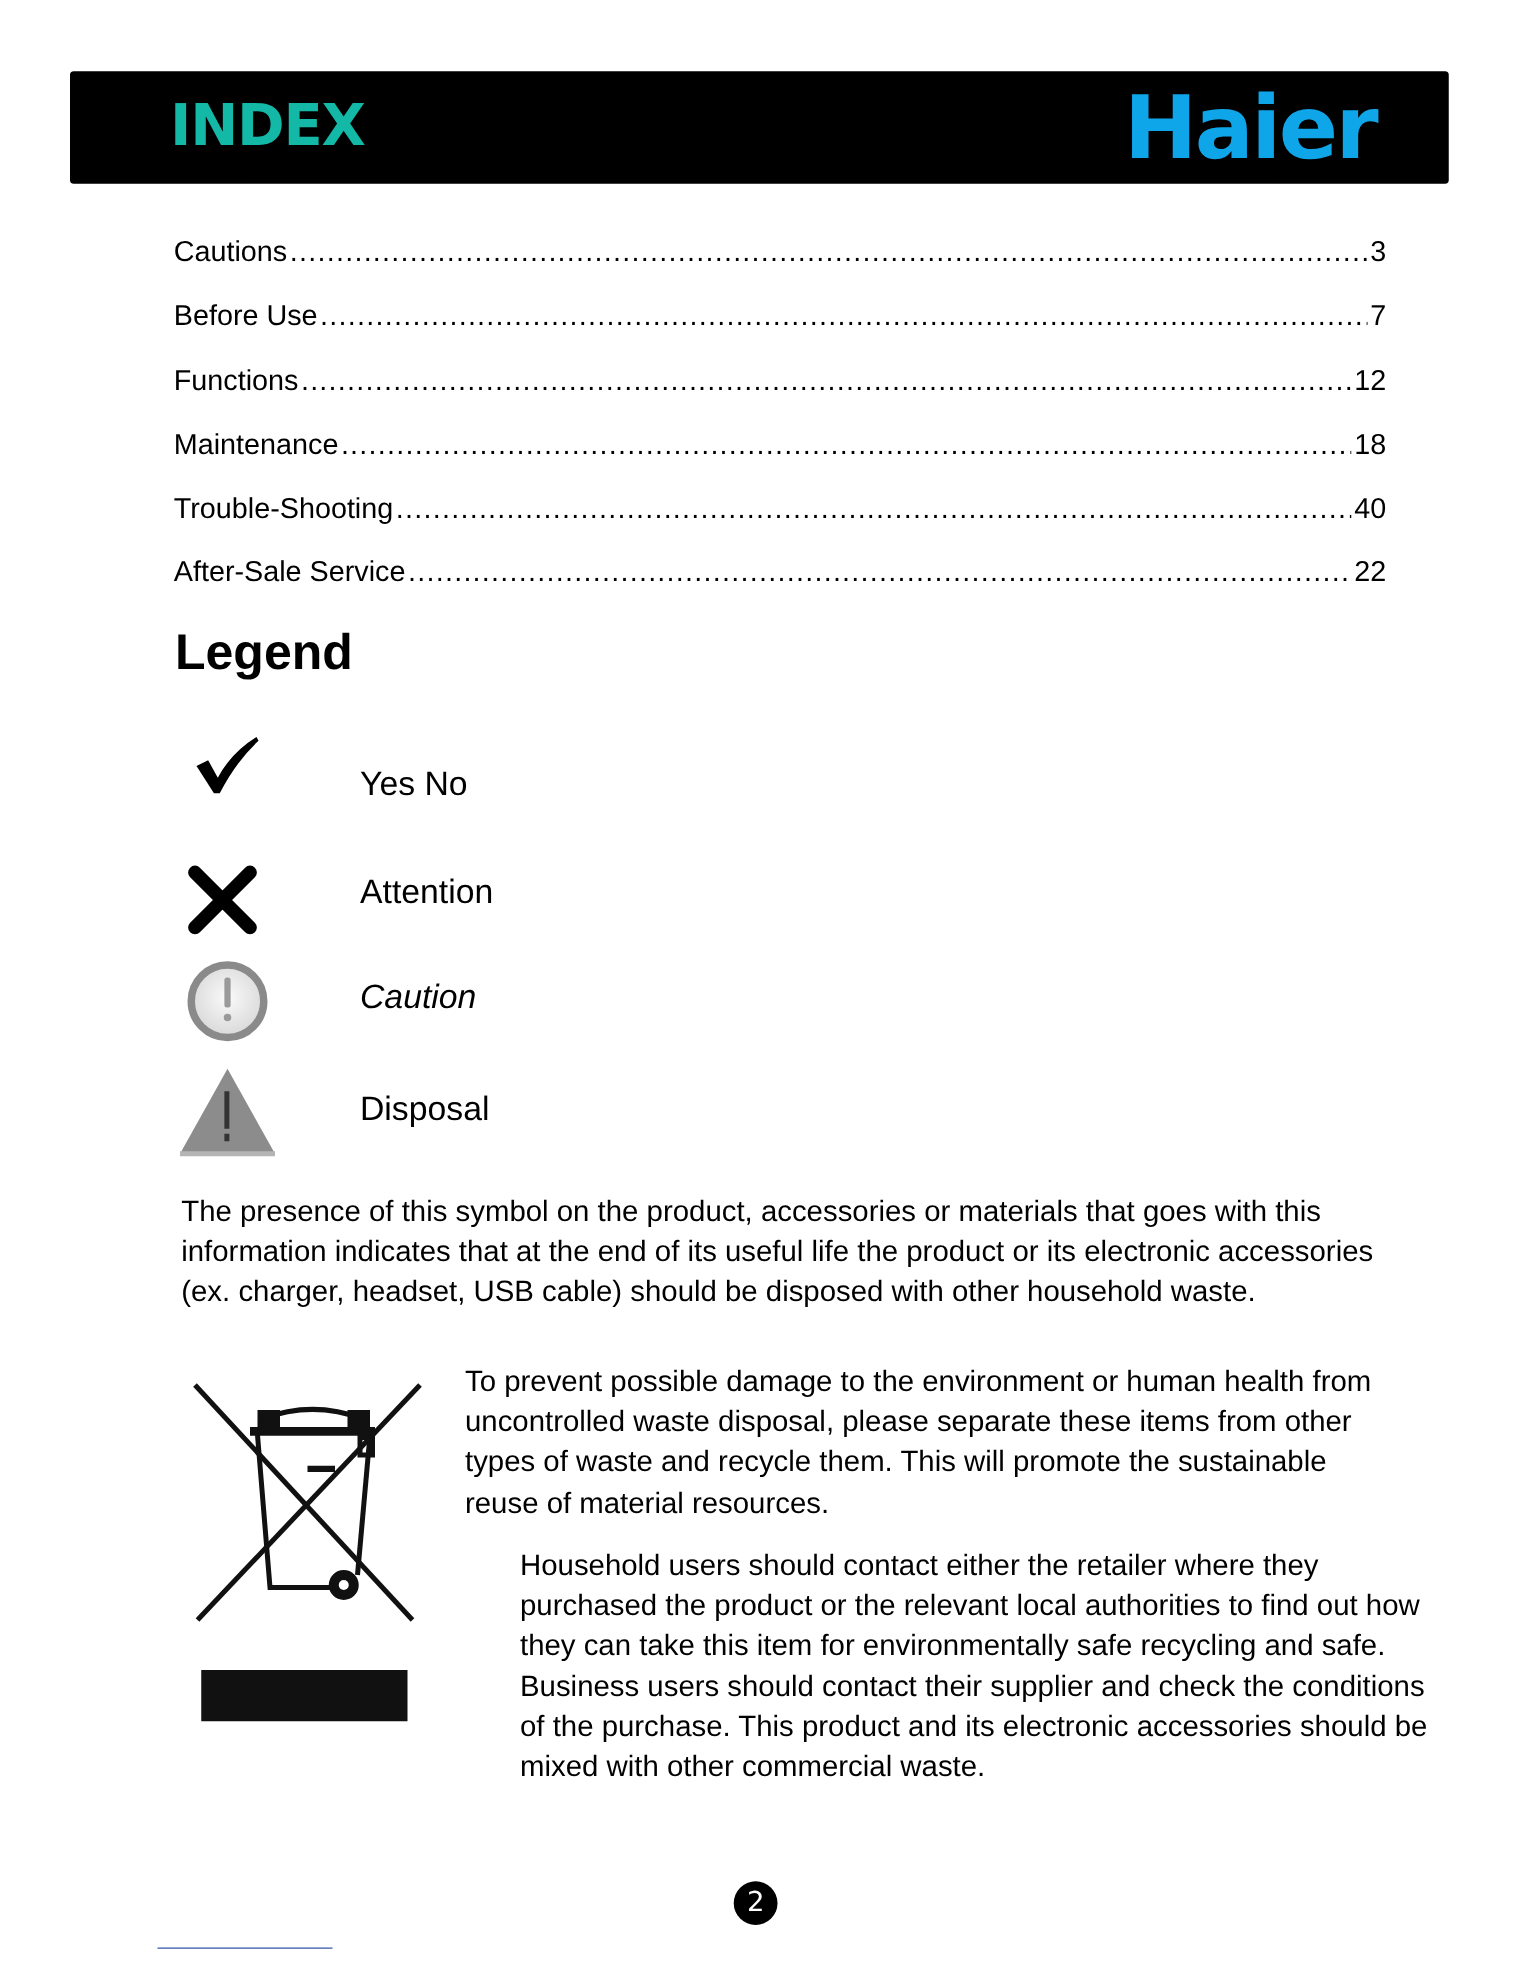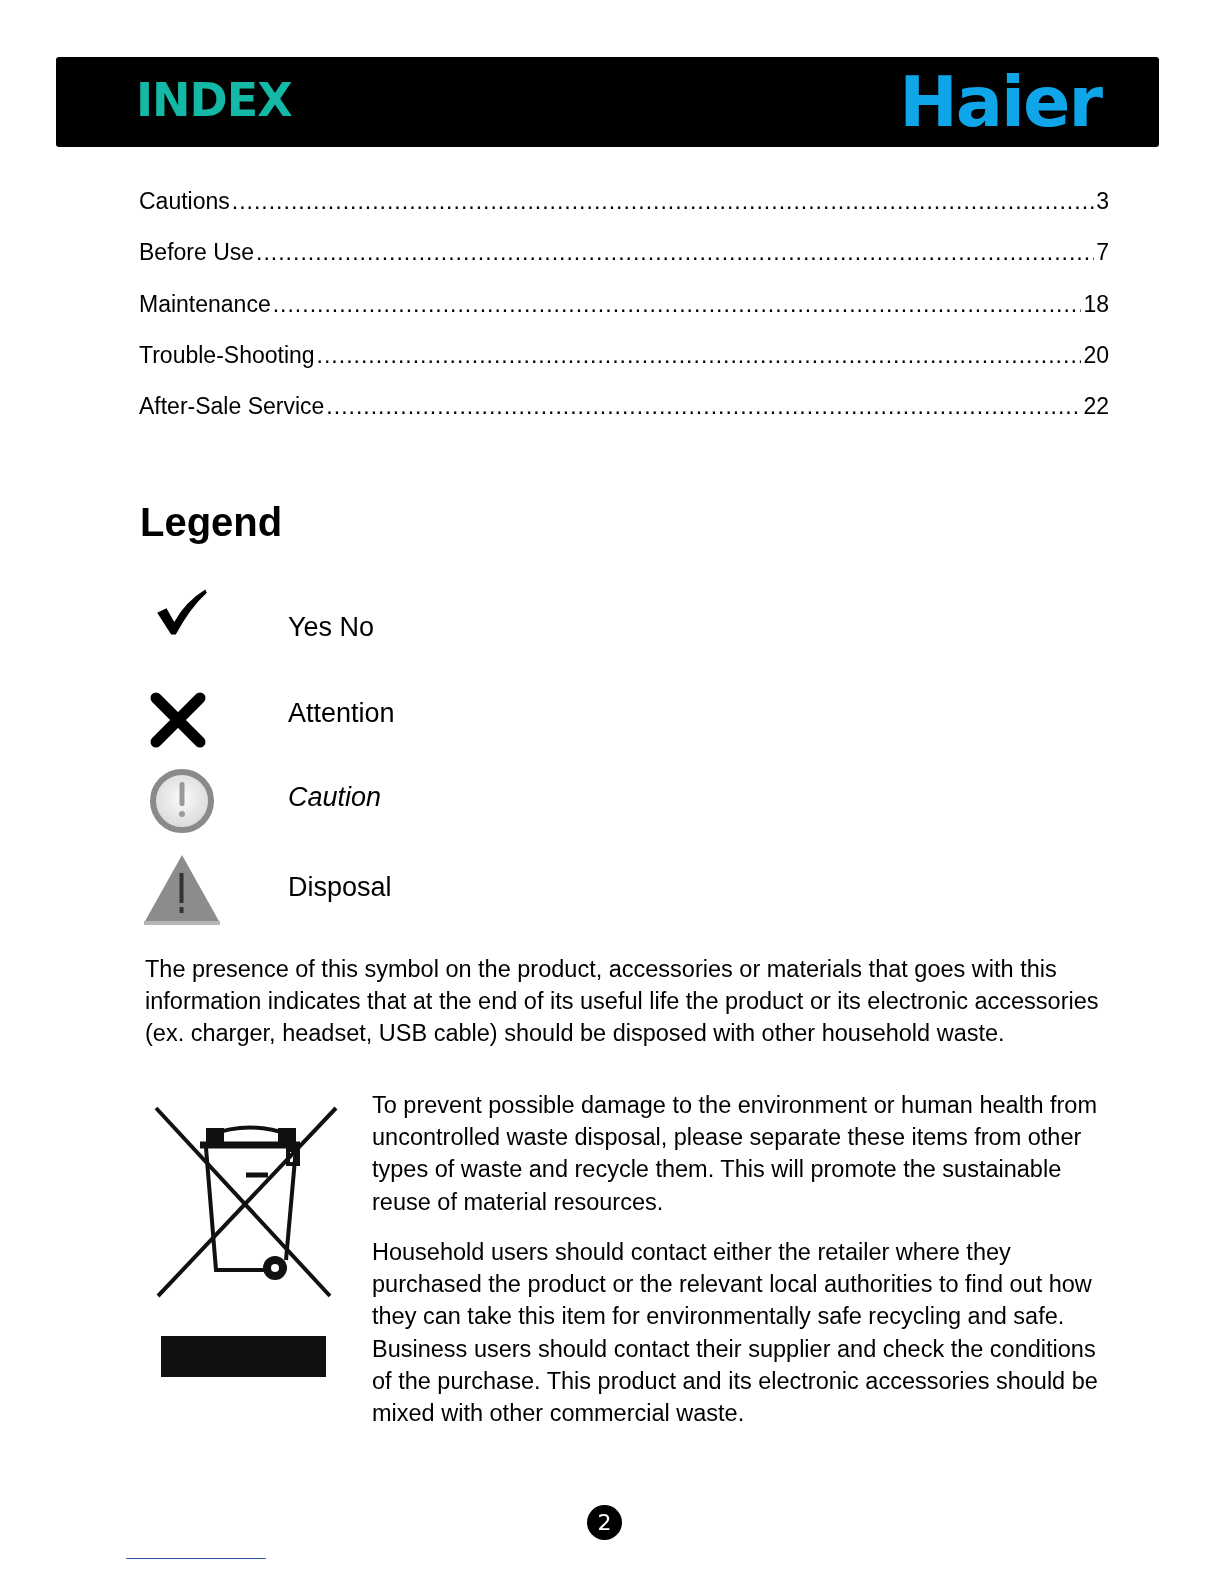--- a/index.html
+++ b/index.html
@@ -18,21 +18,21 @@
   .toc-leader { flex: 1; overflow: hidden; white-space: nowrap; margin: 0 2px; letter-spacing: 1px; }
   .toc-leader::after { content: "..................................................................................................................................................................................................................................................."; }
   .toc-page { white-space: nowrap; }
 
   .legend-title { position: absolute; left: 140px; top: 500px; font-size: 40px; font-weight: bold; }
 
   .legend-item { position: absolute; left: 140px; width: 500px; height: 80px; }
   .legend-icon { position: absolute; left: 2px; top: 0; width: 80px; height: 80px; }
   .legend-label { position: absolute; left: 148px; font-size: 27px; }
 
-  .para { position: absolute; font-size: 23.5px; line-height: 32.2px; }
+  .para { position: absolute; font-size: 23.5px; line-height: 32.2px; margin-left: 44px; }
   .p1 { left: 145px; top: 953px; width: 960px; }
   .p2 { left: 372px; top: 1089px; width: 740px; }
   .p3 { left: 372px; top: 1236px; width: 740px; }
   .p3 span { display: block; }
 
   .weee { position: absolute; left: 150px; top: 1100px; width: 200px; height: 290px; }
 
   .page-num { position: absolute; left: 587px; top: 1505px; width: 35px; height: 35px;
               border-radius: 50%; background: #000; color: #fff; font-size: 22px;
               text-align: center; line-height: 35px; font-family: "DejaVu Sans", sans-serif; }
@@ -51,28 +51,33 @@
     <span class="toc-label">Cautions</span>
     <span class="toc-leader"></span>
     <span class="toc-page">3</span>
   </div>
   <div class="toc-row">
     <span class="toc-label">Before Use</span>
     <span class="toc-leader"></span>
     <span class="toc-page">7</span>
   </div>
   <div class="toc-row">
+    <span class="toc-label">Functions</span>
+    <span class="toc-leader"></span>
+    <span class="toc-page">12</span>
+  </div>
+  <div class="toc-row">
     <span class="toc-label">Maintenance</span>
     <span class="toc-leader"></span>
     <span class="toc-page">18</span>
   </div>
   <div class="toc-row">
     <span class="toc-label">Trouble-Shooting</span>
     <span class="toc-leader"></span>
-    <span class="toc-page">20</span>
+    <span class="toc-page">40</span>
   </div>
   <div class="toc-row">
     <span class="toc-label">After-Sale Service</span>
     <span class="toc-leader"></span>
     <span class="toc-page">22</span>
   </div>
 </div>
 
 <div class="legend-title">Legend</div>
 

